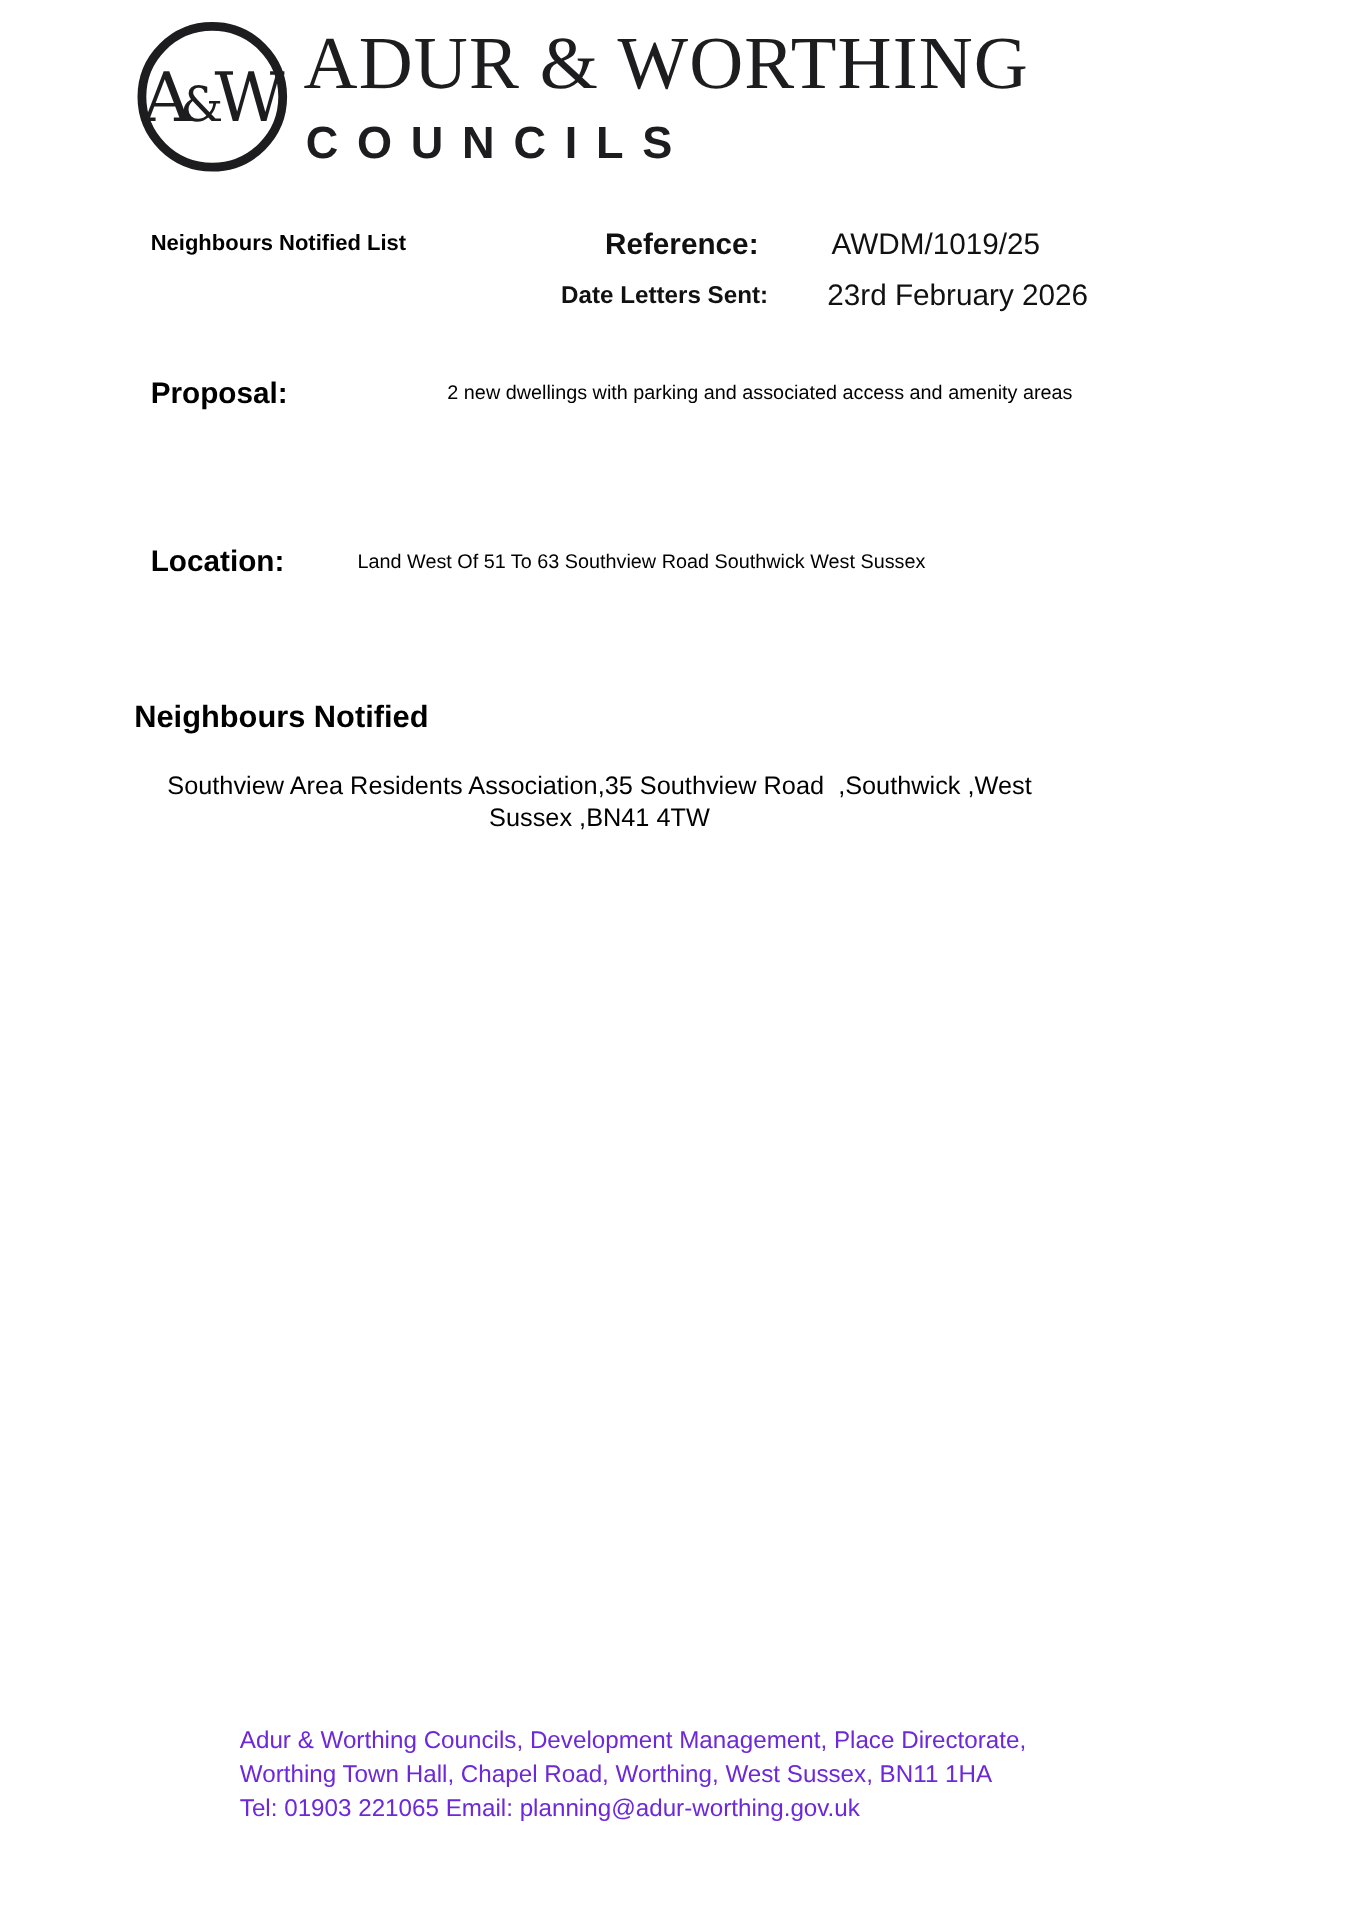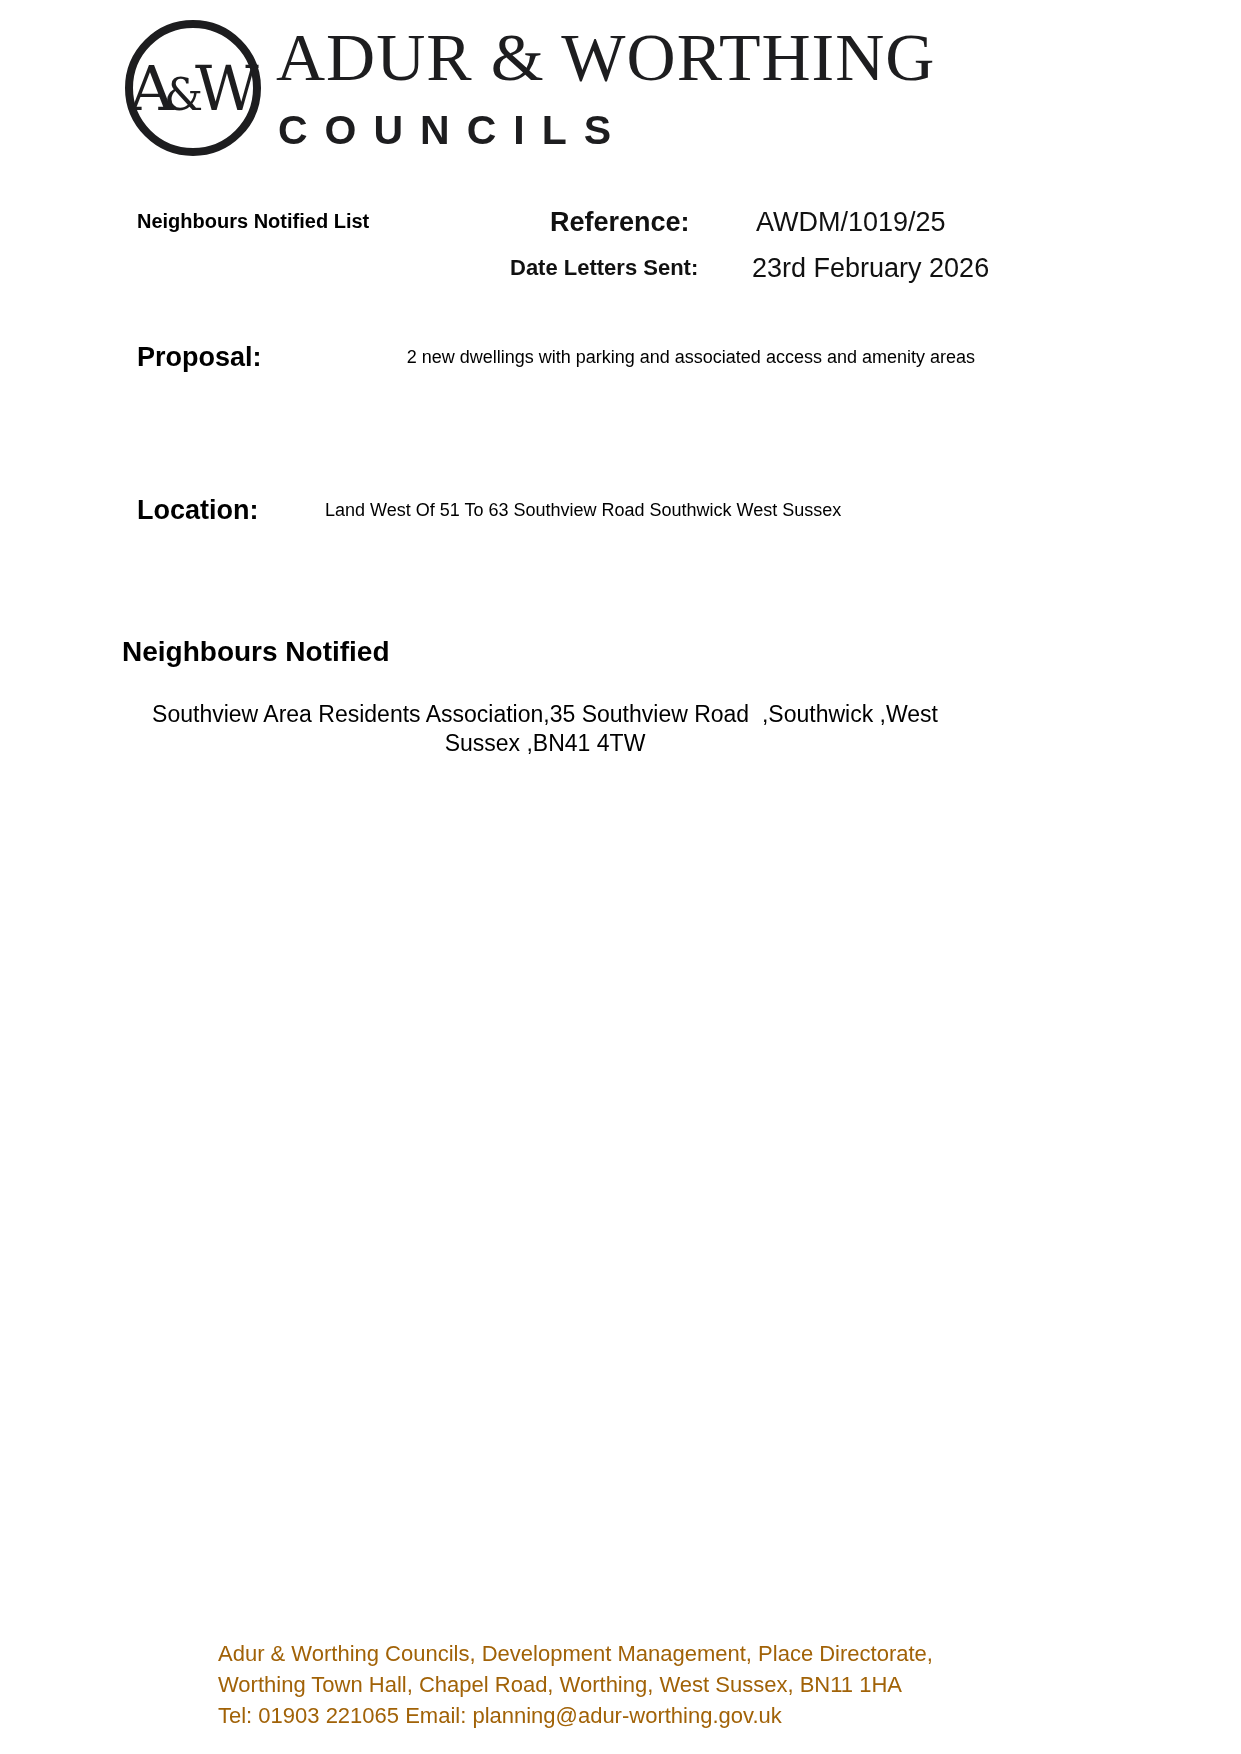--- a/index.html
+++ b/index.html
@@ -114,24 +114,24 @@
     font-size: 23px;
     line-height: 29px;
     white-space: pre-wrap;
     color: #000;
     text-align: center;
   }
 
   
   .doc-footer {
     position: absolute;
-    left: 218px; top: 1638px;
+    left: 218px; top: 1566px;
     font-size: 22px;
     line-height: 31px;
-    color: #a16207;
+    color: #6d28d9;
   }
   .doc-footer div { white-space: nowrap; }
 </style>
 </head>
 <body>
 
 <div class="page">
 
   <div class="logo-circle">
     <div class="monogram">

